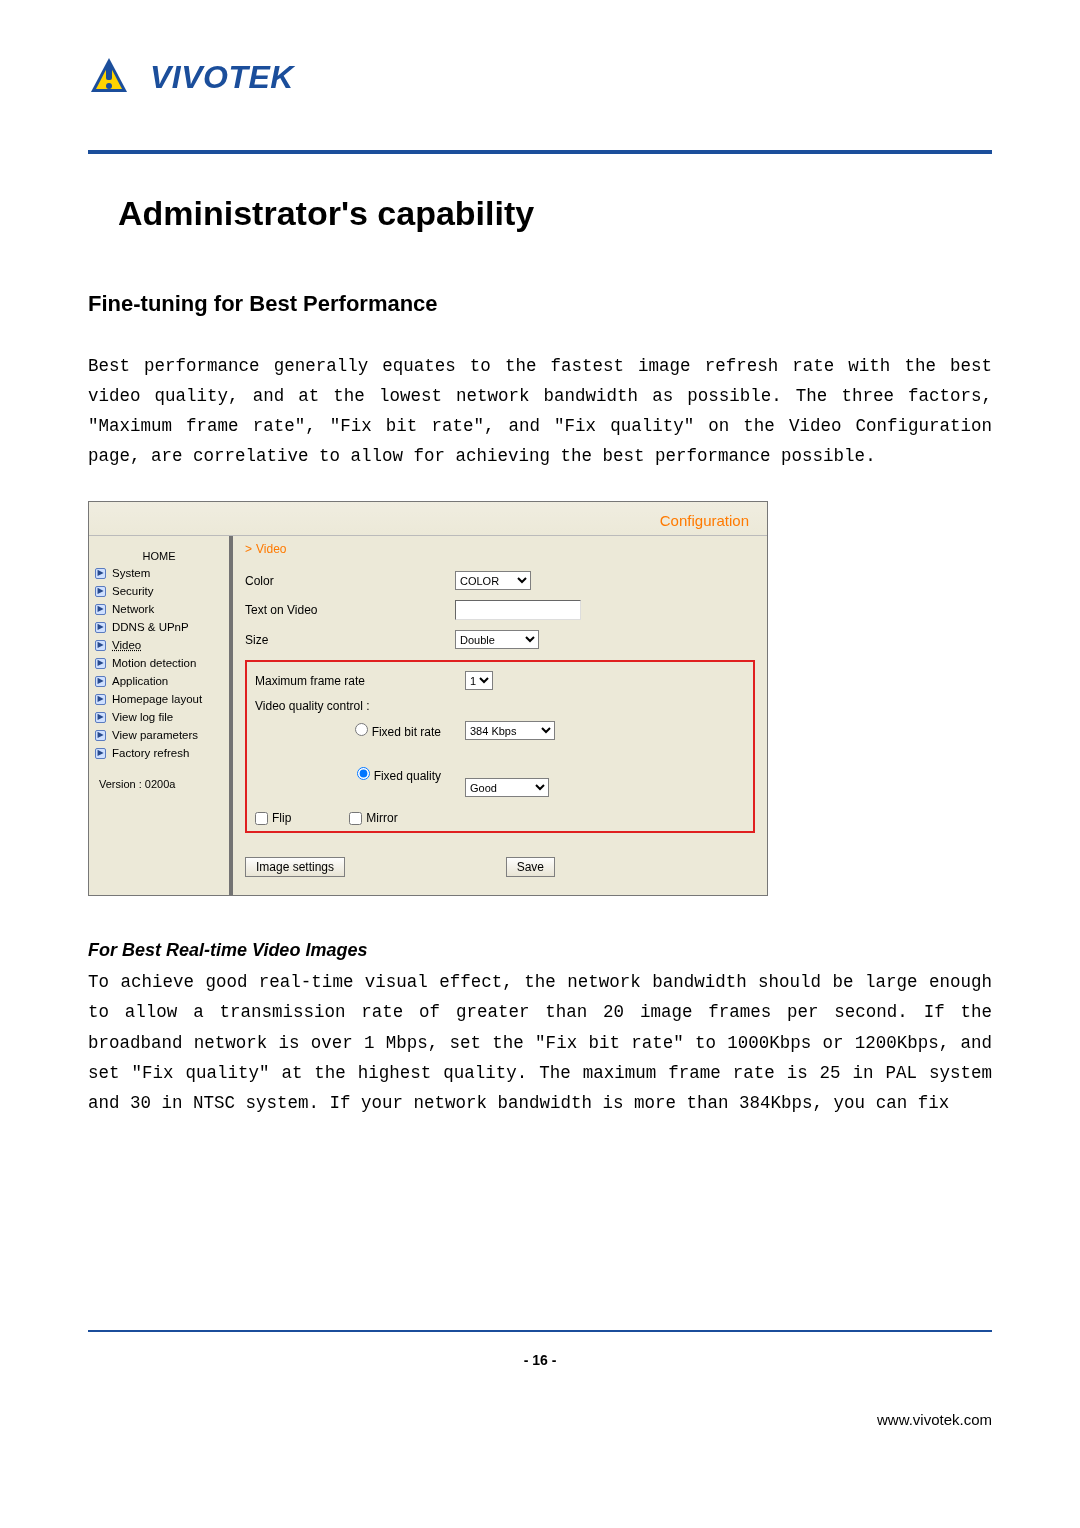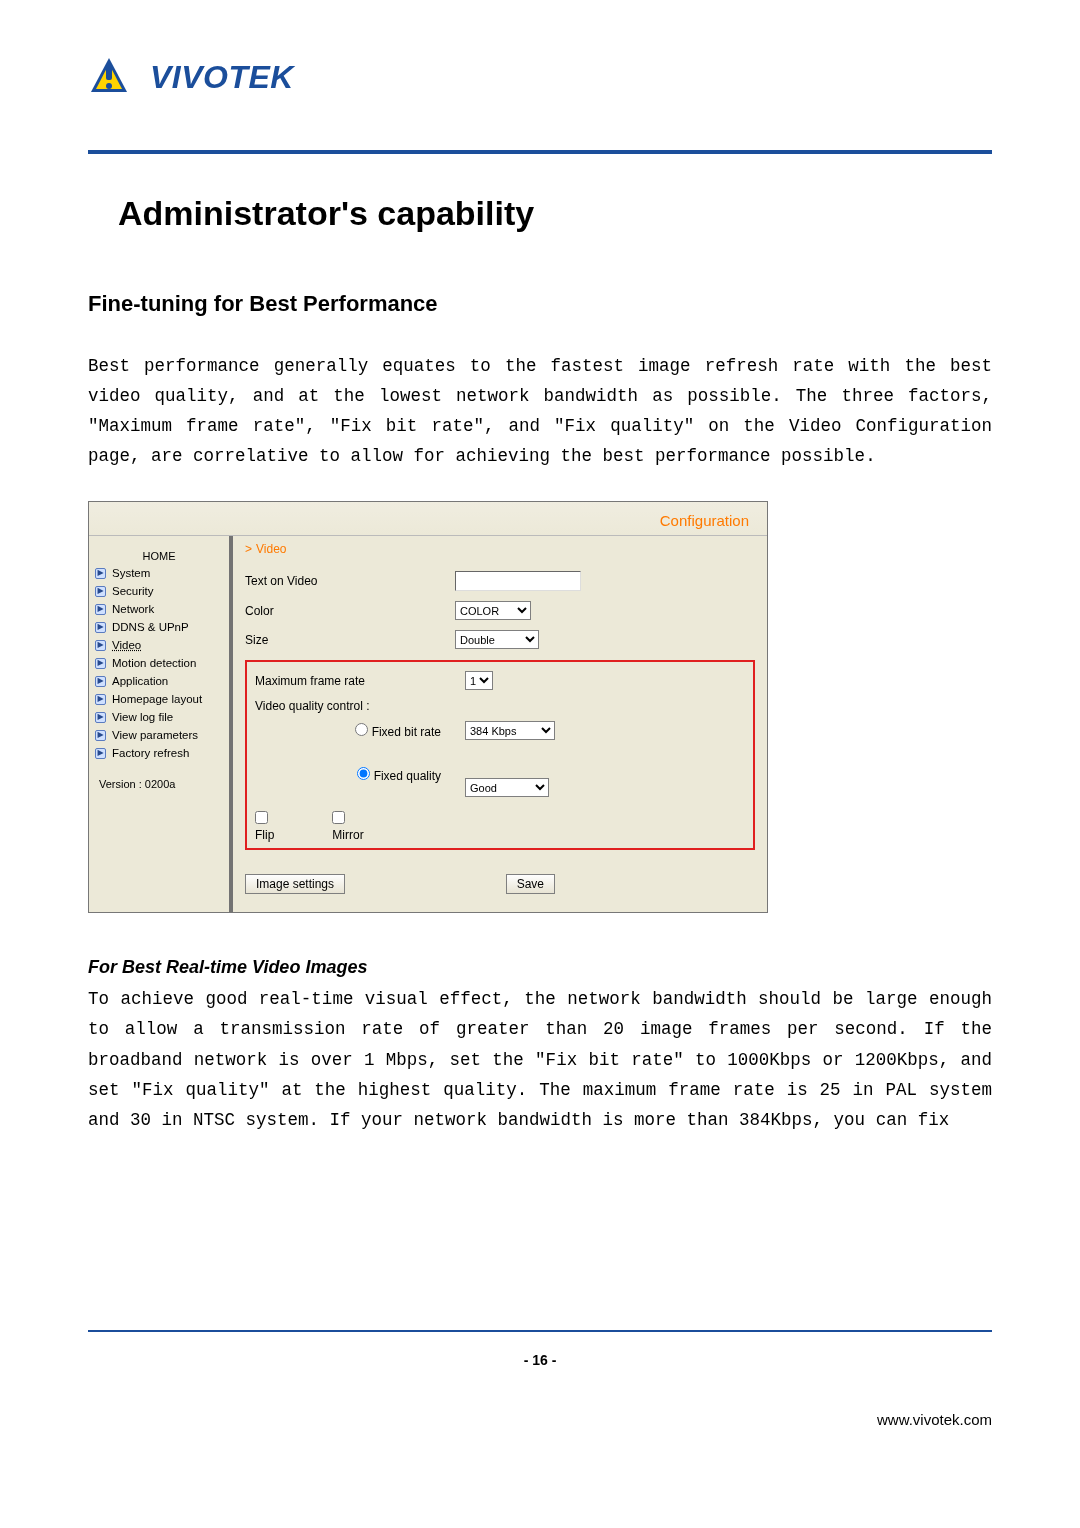--- a/index.html
+++ b/index.html
@@ -181,21 +181,21 @@
     text-align: right;
     padding-right: 24px;
   }
   .check-row {
     display: flex;
     align-items: center;
     gap: 58px;
     padding-top: 10px;
     font-size: 12px;
   }
-  .check-row label { display: flex; align-items: flex-start; gap: 4px; flex-direction: column; }
+  .check-row label { display: flex; align-items: center; gap: 4px; }
   .btn-row {
     display: flex;
     align-items: center;
     padding-top: 24px;
   }
   .btn-row .spacer { width: 210px; }
   .retro-btn {
     border: 1px solid #7f7f7f;
     background: linear-gradient(#fefefe,#e8e4d4);
     font-size: 12px;
@@ -305,32 +305,32 @@
 
       <div class="side-version">Version : 0200a</div>
     </div>
 
     <div class="content">
       <div class="crumb">
         <span class="gt">&gt;</span><span>Video</span>
       </div>
 
       <div class="form-row">
-        <div class="form-label">Text on Video</div>
-        <div class="form-control">
-          <input type="text" value="" style="">
-        </div>
-      </div>
-
-      <div class="form-row">
         <div class="form-label">Color</div>
         <div class="form-control">
           <select class="sel-color">
             <option>COLOR</option>
           </select>
+        </div>
+      </div>
+
+      <div class="form-row">
+        <div class="form-label">Text on Video</div>
+        <div class="form-control">
+          <input type="text" value="" style="">
         </div>
       </div>
 
       <div class="form-row">
         <div class="form-label">Size</div>
         <div class="form-control">
           <select class="sel-size">
             <option>Double</option>
           </select>
         </div>

